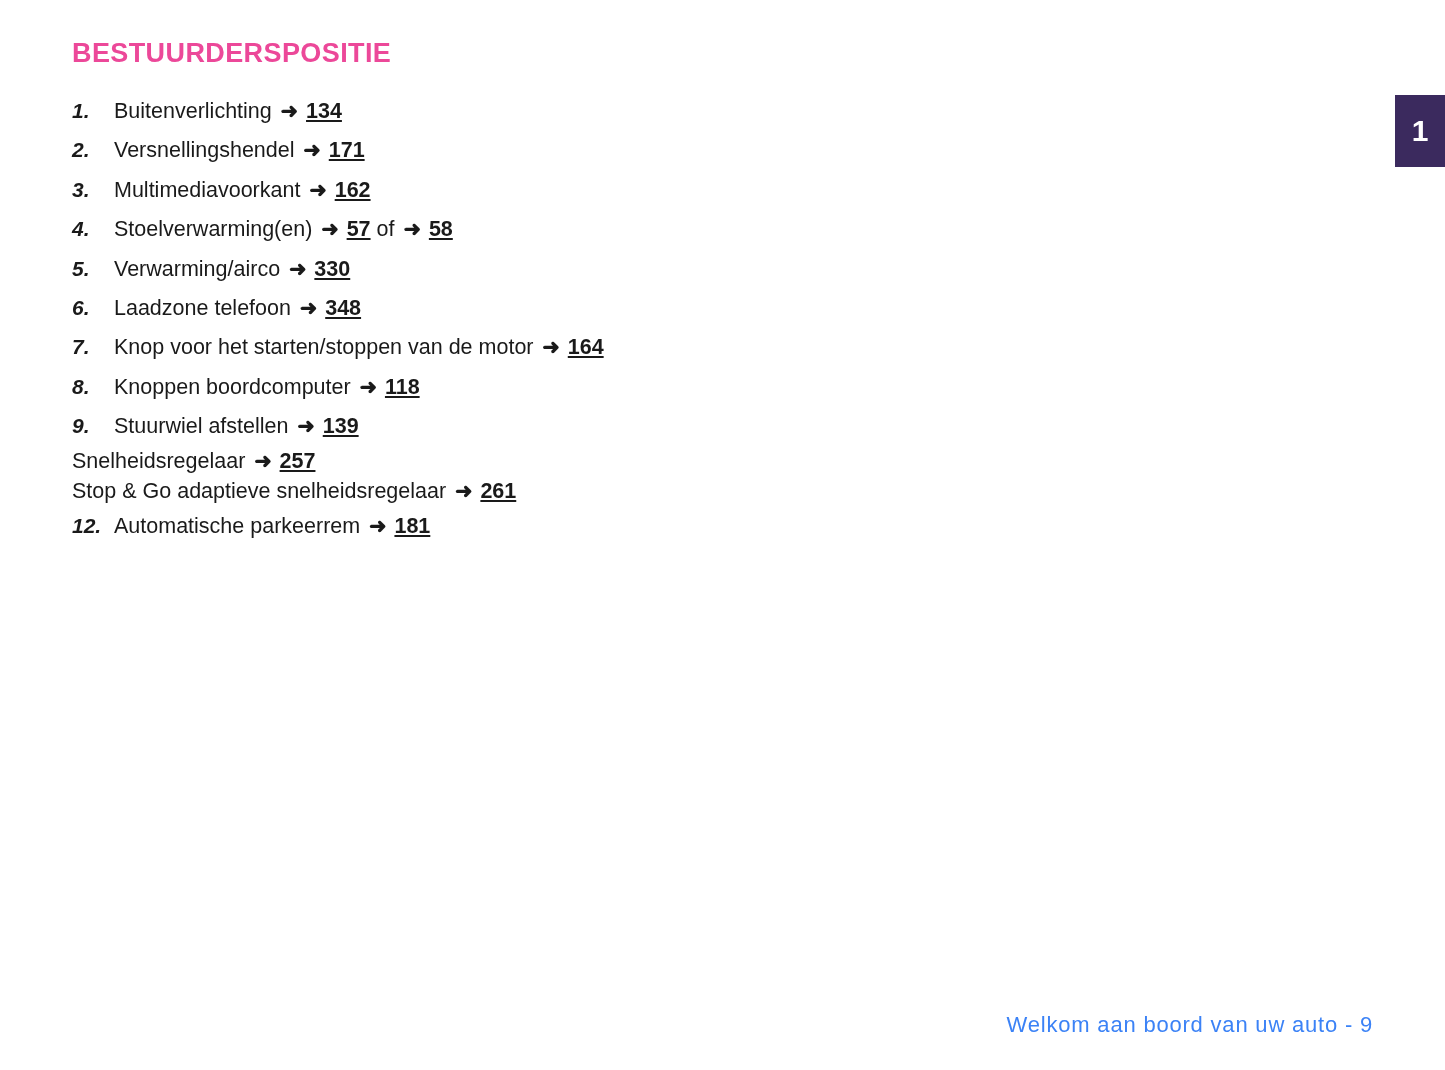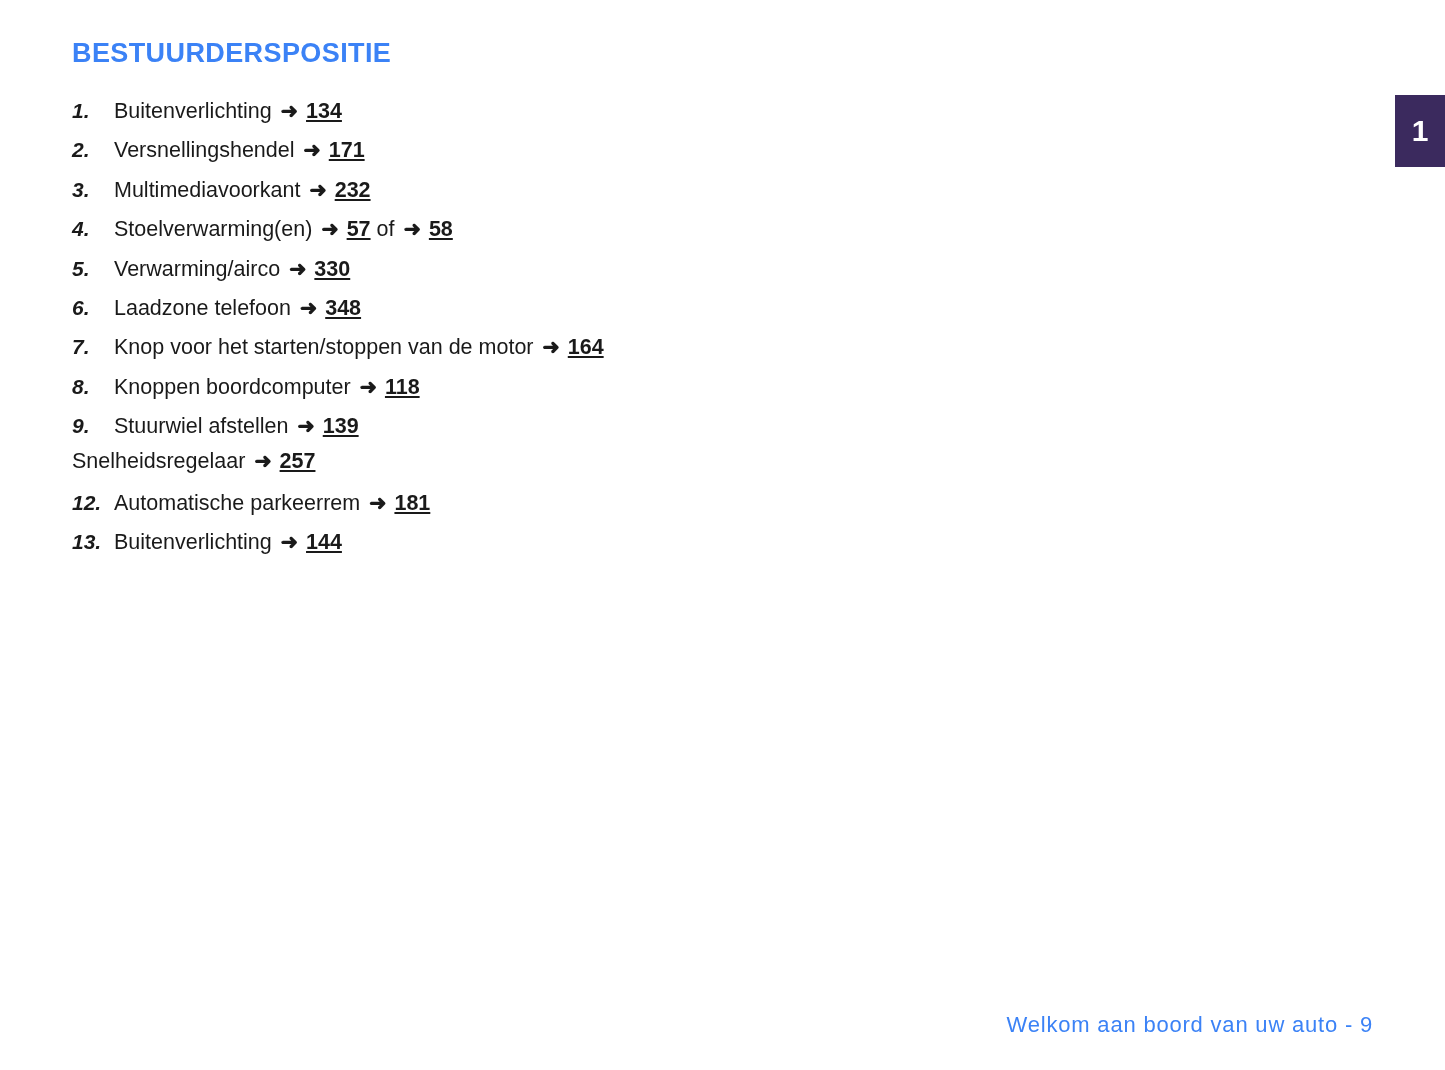--- a/index.html
+++ b/index.html
@@ -45,21 +45,21 @@
     left: 72px;
     top: 38px;
     width: 1180px;
   }
 
   h1.title {
     font-size: 27px;
     font-weight: bold;
     letter-spacing: 0.4px;
     margin: 0 0 28px 0;
-    color: #3b82f6;
+    color: #ec4899;
   }
 
   ol.item-list {
     list-style: none;
     margin: 0;
     padding: 0;
   }
 
   .item {
     display: flex;
@@ -95,21 +95,21 @@
 
   .sub-line {
     font-size: 21.5px;
     line-height: 1.36;
     margin-left: 0;
     color: #1a1a1a;
   }
 
   .sub-lines {
     margin-top: -4px;
-    margin-bottom: 12px;
+    margin-bottom: 6px;
   }
 
   .footer {
     position: absolute;
     right: 72px;
     bottom: 32px;
     font-size: 22px;
     letter-spacing: 0.8px;
     color: #3b82f6;
     font-family: "Liberation Sans", sans-serif;
@@ -130,21 +130,21 @@
         <li class="item">
           <span class="item-num">1.</span>
           <span class="item-body"><span>Buitenverlichting</span><span class="arrow"> ➜ </span><span class="pageref">134</span></span>
         </li>
         <li class="item">
           <span class="item-num">2.</span>
           <span class="item-body"><span>Versnellingshendel</span><span class="arrow"> ➜ </span><span class="pageref">171</span></span>
         </li>
         <li class="item">
           <span class="item-num">3.</span>
-          <span class="item-body"><span>Multimediavoorkant</span><span class="arrow"> ➜ </span><span class="pageref">232</span></span>
+          <span class="item-body"><span>Multimediavoorkant</span><span class="arrow"> ➜ </span><span class="pageref">162</span></span>
         </li>
         <li class="item">
           <span class="item-num">4.</span>
           <span class="item-body"><span>Stoelverwarming(en)</span><span class="arrow"> ➜ </span><span class="pageref">57</span><span> of </span><span class="arrow">➜ </span><span class="pageref">58</span></span>
         </li>
         <li class="item">
           <span class="item-num">5.</span>
           <span class="item-body"><span>Verwarming/airco</span><span class="arrow"> ➜ </span><span class="pageref">330</span></span>
         </li>
         <li class="item">
@@ -158,28 +158,25 @@
         <li class="item">
           <span class="item-num">8.</span>
           <span class="item-body"><span>Knoppen boordcomputer</span><span class="arrow"> ➜ </span><span class="pageref">118</span></span>
         </li>
         <li class="item">
           <span class="item-num">9.</span>
           <span class="item-body"><span>Stuurwiel afstellen</span><span class="arrow"> ➜ </span><span class="pageref">139</span></span>
         </li>
         <li class="sub-lines">
           <div class="sub-line"><span>Snelheidsregelaar</span><span class="arrow"> ➜ </span><span class="pageref">257</span></div>
+          <div class="sub-line"><span>Stop &amp; Go adaptieve snelheidsregelaar</span><span class="arrow"> ➜ </span><span class="pageref">261</span></div>
         </li>
         <li class="item">
           <span class="item-num">12.</span>
           <span class="item-body"><span>Automatische parkeerrem</span><span class="arrow"> ➜ </span><span class="pageref">181</span></span>
-        </li>
-        <li class="item">
-          <span class="item-num">13.</span>
-          <span class="item-body"><span>Buitenverlichting</span><span class="arrow"> ➜ </span><span class="pageref">144</span></span>
         </li>
       </ol>
 
   </div>
 
   <div class="footer">Welkom aan boord van uw auto - 9</div>
 
 </div>
 
 </body></html>

